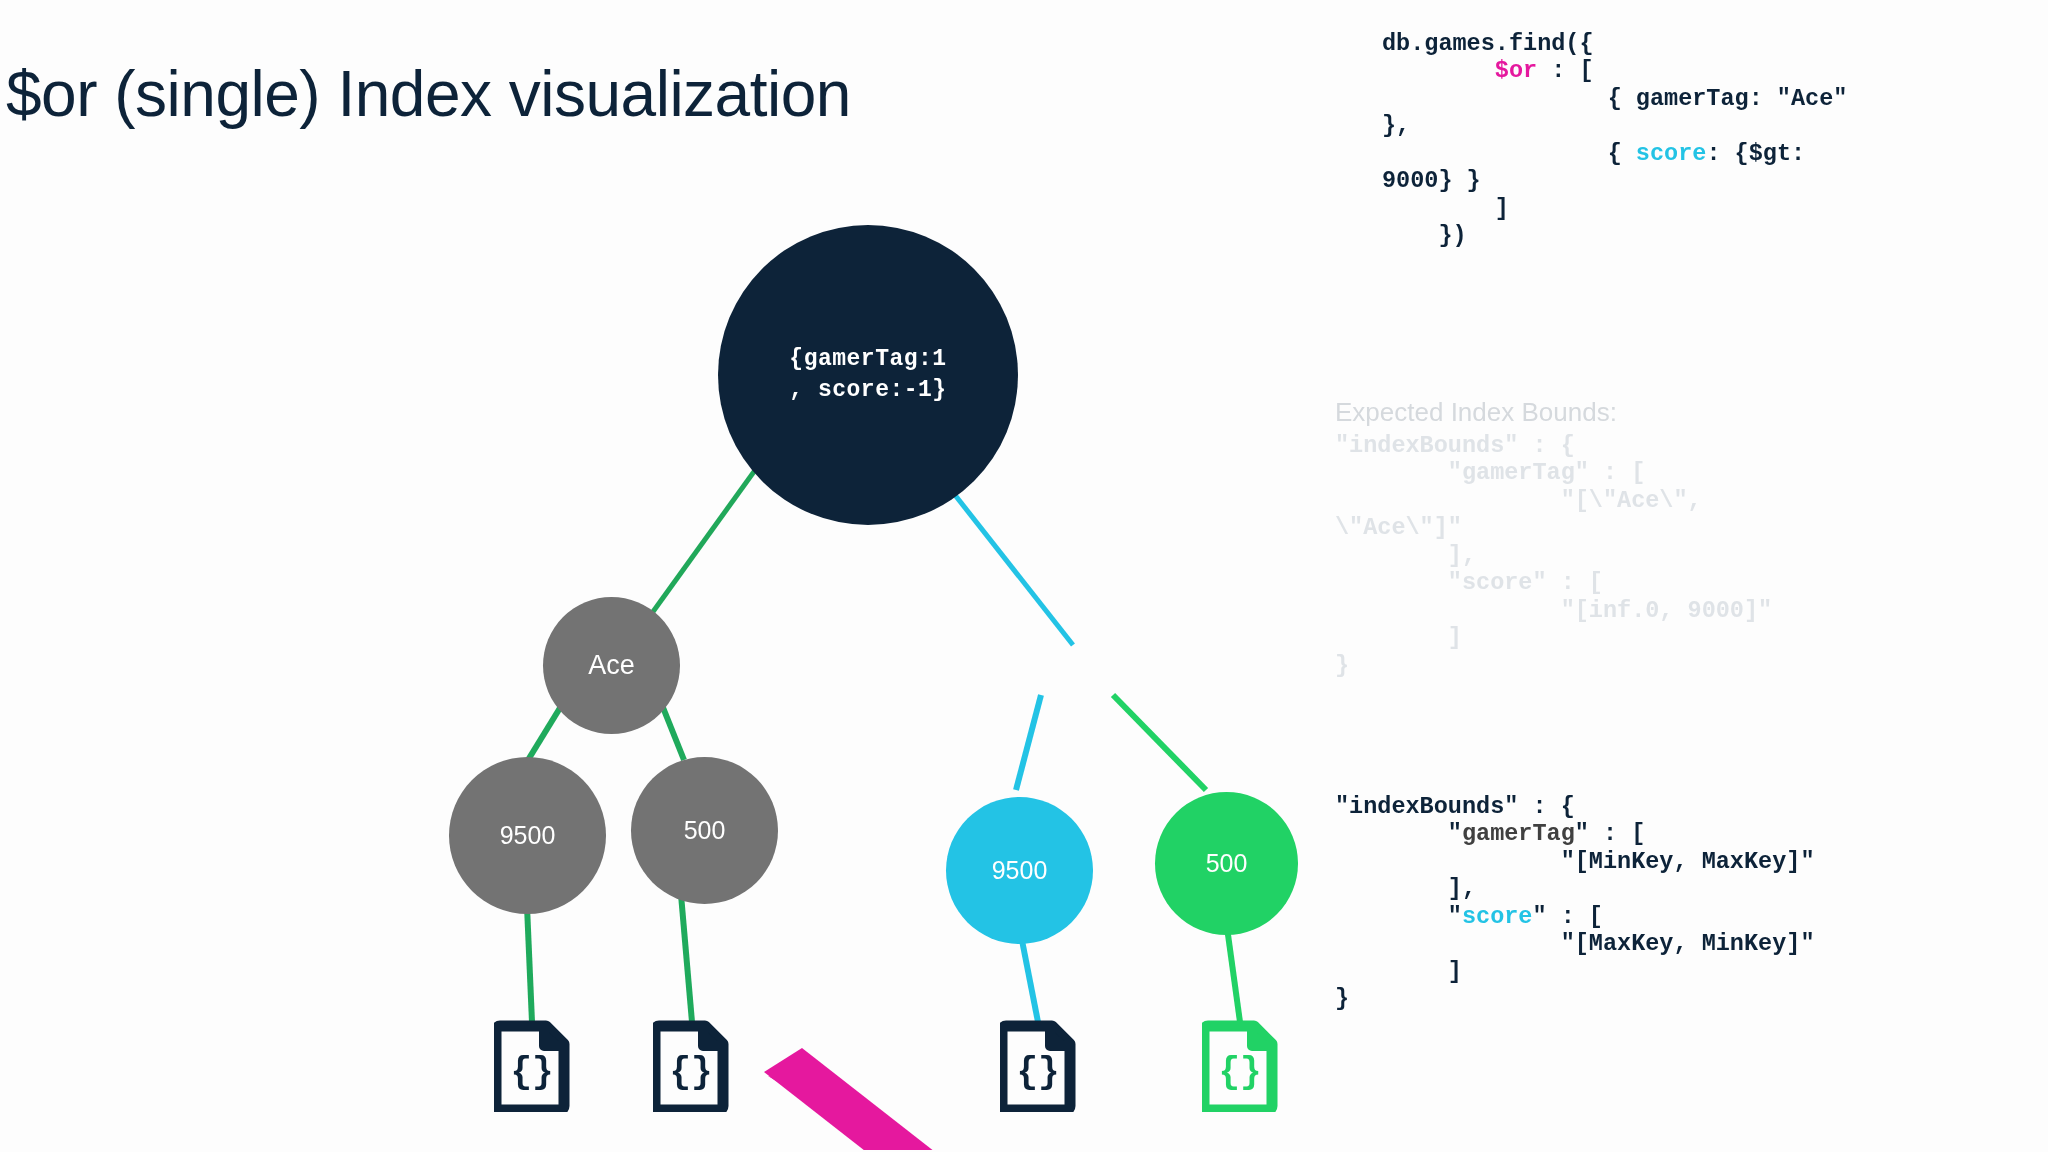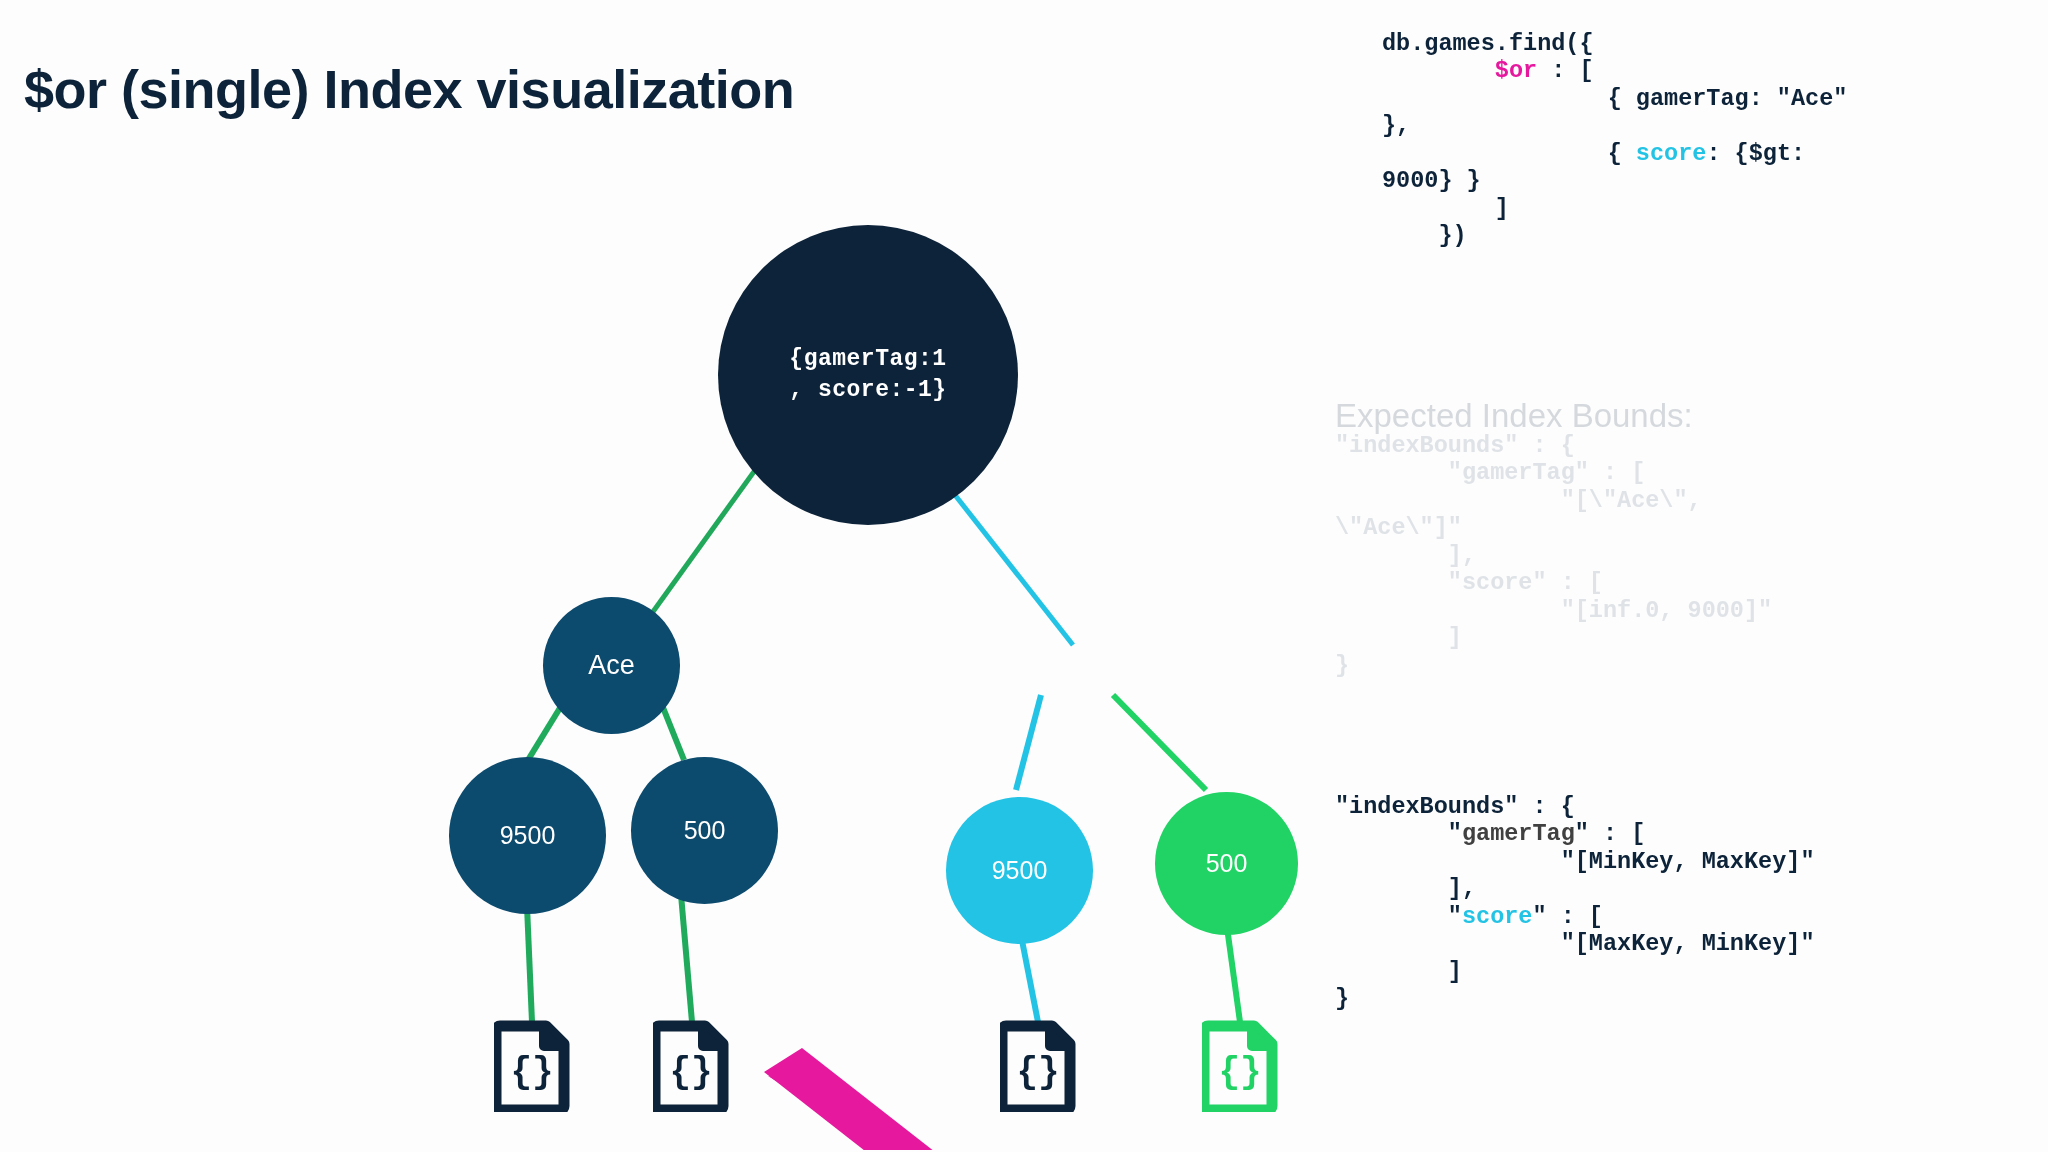--- a/index.html
+++ b/index.html
@@ -12,24 +12,24 @@
     height: 1152px;
     position: relative;
     overflow: hidden;
     font-family: "Liberation Sans", sans-serif;
     background: #fdfdfd;
   }
 
   
   #slide-title {
     position: absolute;
-    left: 24px;
+    left: 6px;
     top: 62px;
-    font-size: 54px;
-    font-weight: bold;
+    font-size: 64px;
+    font-weight: normal;
     color: #0d2339;
     letter-spacing: -0.5px;
     white-space: nowrap;
     line-height: 1;
   }
 
   
   #tree-panel {
     position: absolute;
     left: 16px;
@@ -50,21 +50,21 @@
     box-sizing: border-box;
   }
   .node-root {
     background: #0d2339;
     font-family: "Liberation Mono", monospace;
     font-size: 23px;
     font-weight: bold;
     line-height: 1.33;
     letter-spacing: 0.5px;
   }
-  .node-navy  { background: #0c4a6e; align-items: center; }
+  .node-navy  { background: #737373; align-items: center; }
   .node-cyan  { background: #23c3e5; }
   .node-green { background: #21d265; }
   .node-label { font-size: 27px; font-weight: 400; }
   .node-label-sm { font-size: 25px; font-weight: 400; }
 
   
   .doc-icon { position: absolute; }
 
   
   #code-panel {
@@ -78,21 +78,21 @@
     position: absolute;
     font-family: "Liberation Mono", monospace;
     font-size: 23.5px;
     line-height: 1.17;
     color: #0d2339;
     white-space: pre-wrap;
     word-break: break-word;
     font-weight: bold;
   }
   #query-code   { left: 52px; top: 30px;  width: 660px; }
-  #expected-hdr { left: 5px;  top: 397px; font-family: "Liberation Sans", sans-serif; font-weight: 400; font-size: 33px; color: #d5d9dd; position: absolute; }
+  #expected-hdr { left: 5px;  top: 397px; font-family: "Liberation Sans", sans-serif; font-weight: 400; font-size: 26px; color: #d5d9dd; position: absolute; }
   #expected-code{ left: 5px;  top: 432px; width: 700px; color: #dfe3e7; }
   #actual-hdr   { left: 5px;  top: 760px; font-family: "Liberation Sans", sans-serif; font-weight: 400; font-size: 27px; color: #16181d; position: absolute; }
   #actual-code  { left: 5px;  top: 793px; width: 700px; color: #0d2339; }
 
   .tok-magenta { color: #e5189e; }
   .tok-cyan    { color: #23c3e5; text-align: center; }
   .tok-navy    { color: #404040; }
   .tok-faded   { color: #dfe3e7; }
 </style>
 </head>

